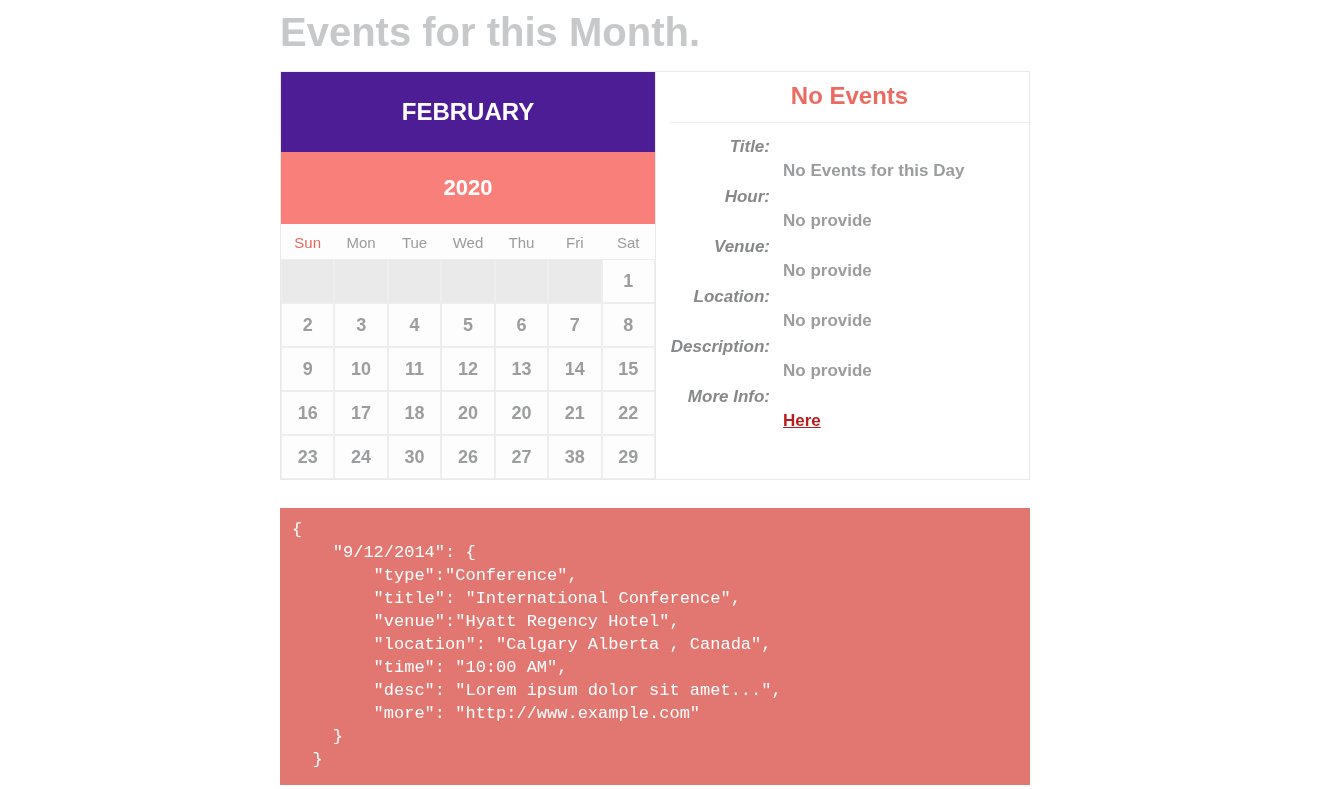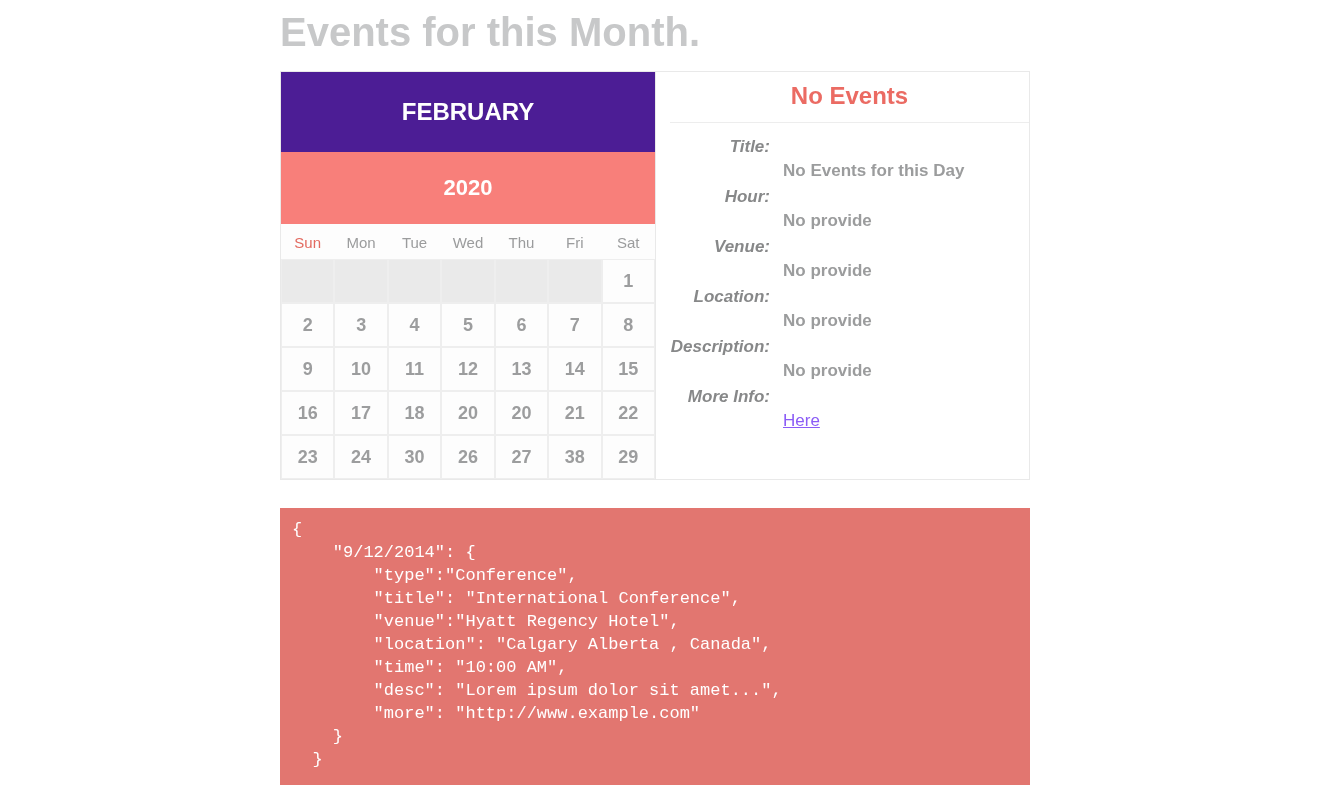--- a/index.html
+++ b/index.html
@@ -104,22 +104,22 @@
       color: #878889;
       padding-right: 6px;
     }
     .dval {
       color: #9b9c9d;
       font-weight: 600;
       padding-left: 7px;
       margin-top: 24px;
     }
     .dval a {
-      color: #8b5cf6;
-      font-weight: 400;
+      color: #b91c1c;
+      font-weight: 700;
       text-decoration: underline;
     }
     
     .code-block {
       margin-top: 28px;
       background: #e27670;
       color: #ffffff;
       padding: 10px 12px 14px;
       font-family: Consolas, "Courier New", monospace;
       font-size: 17px;

